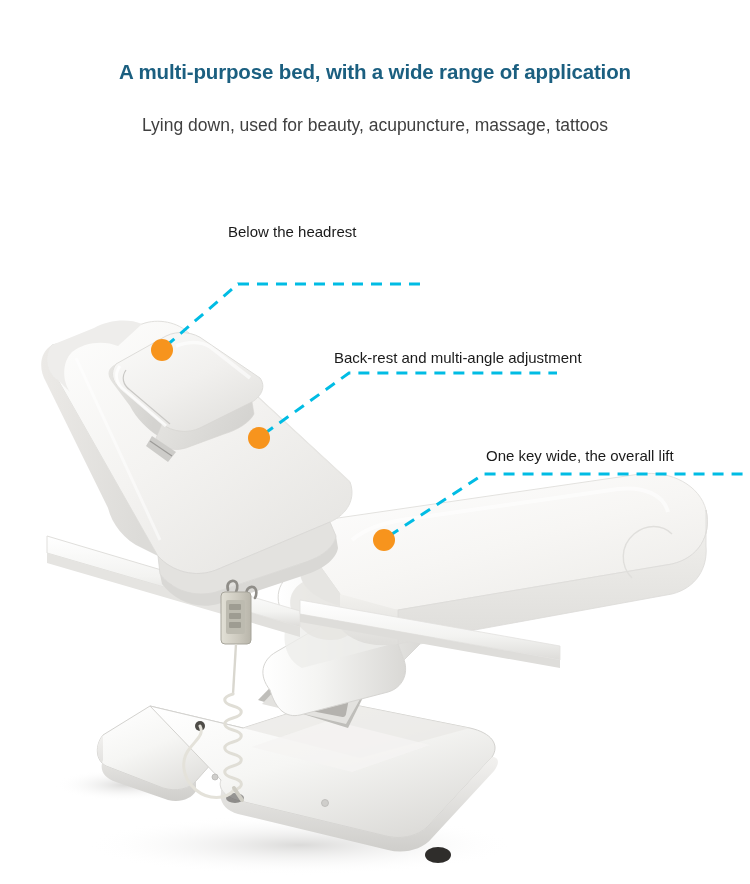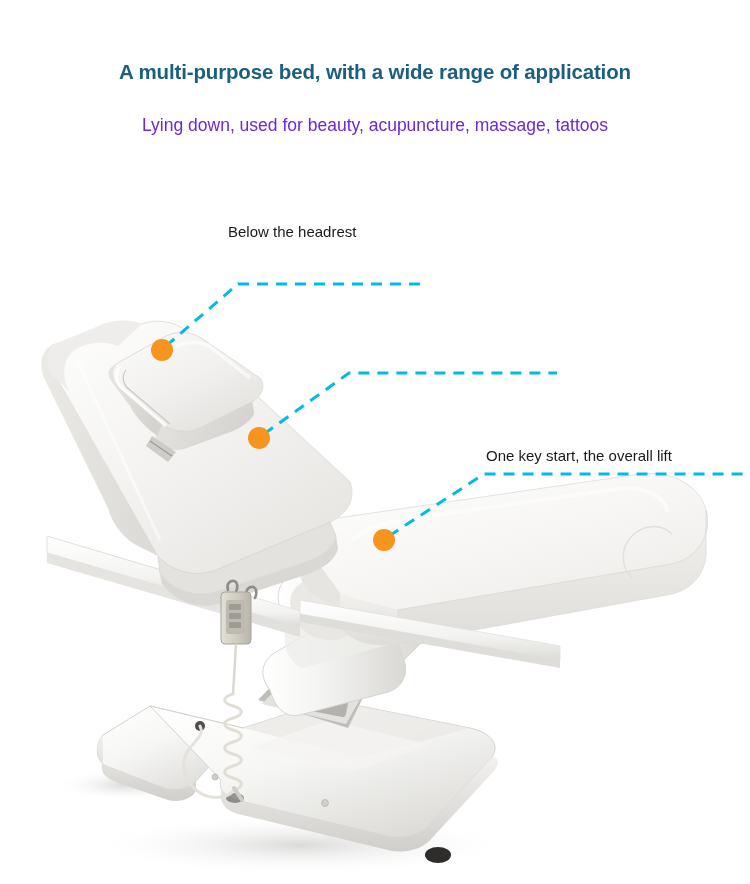--- a/index.html
+++ b/index.html
@@ -32,21 +32,21 @@
     white-space: nowrap;
   }
   #subtitle {
     position: absolute;
     left: 0;
     top: 115px;
     width: 750px;
     text-align: center;
     font-size: 17.5px;
     font-weight: normal;
-    color: #6d28d9;
+    color: #404040;
     white-space: nowrap;
   }
 
   
   .callout-text {
     position: absolute;
     font-size: 15px;
     color: #1a1a1a;
     white-space: nowrap;
     line-height: 25px;
@@ -291,18 +291,21 @@
     <circle cx="384" cy="540" r="11" fill="#f7941d"></circle>
   </svg>
 
   <div id="title">A multi-purpose bed, with a wide range of application</div>
   <div id="subtitle">Lying down, used for beauty, acupuncture, massage, tattoos</div>
 
   <div class="callout-text" id="callout-1-text">
     <div>Below the headrest</div>
   </div>
 
+  <div class="callout-text" id="callout-2-text">
+    <div>Back-rest and multi-angle adjustment</div>
+  </div>
 
   <div class="callout-text" id="callout-3-text">
-    <div>One key start, the overall lift</div>
+    <div>One key wide, the overall lift</div>
   </div>
 
 </div>
 
 </body></html>

